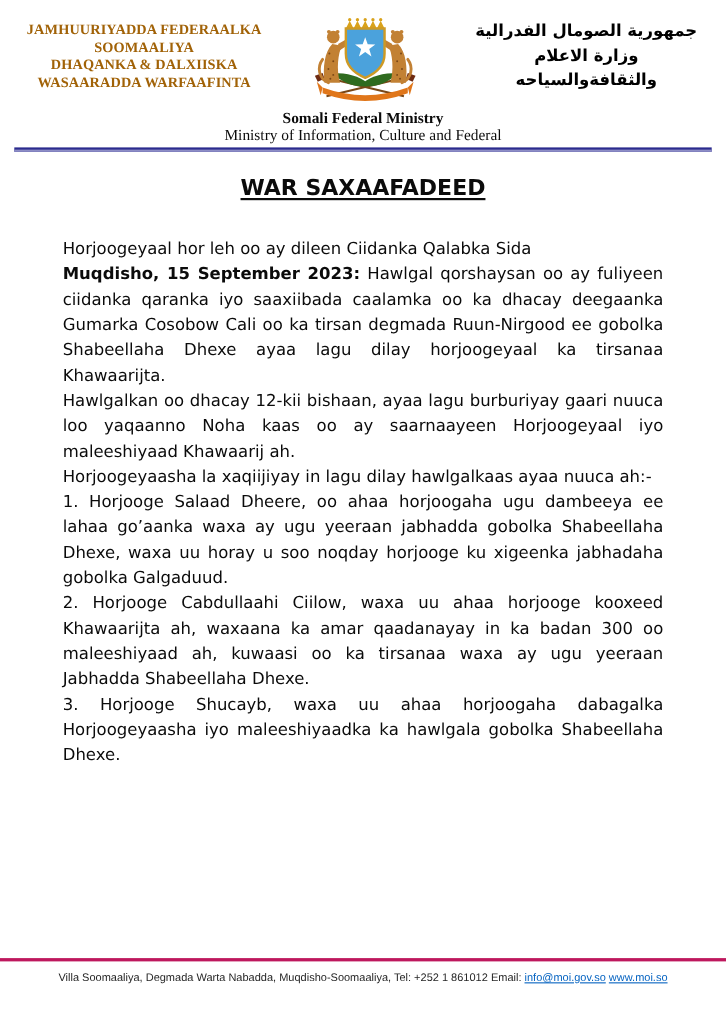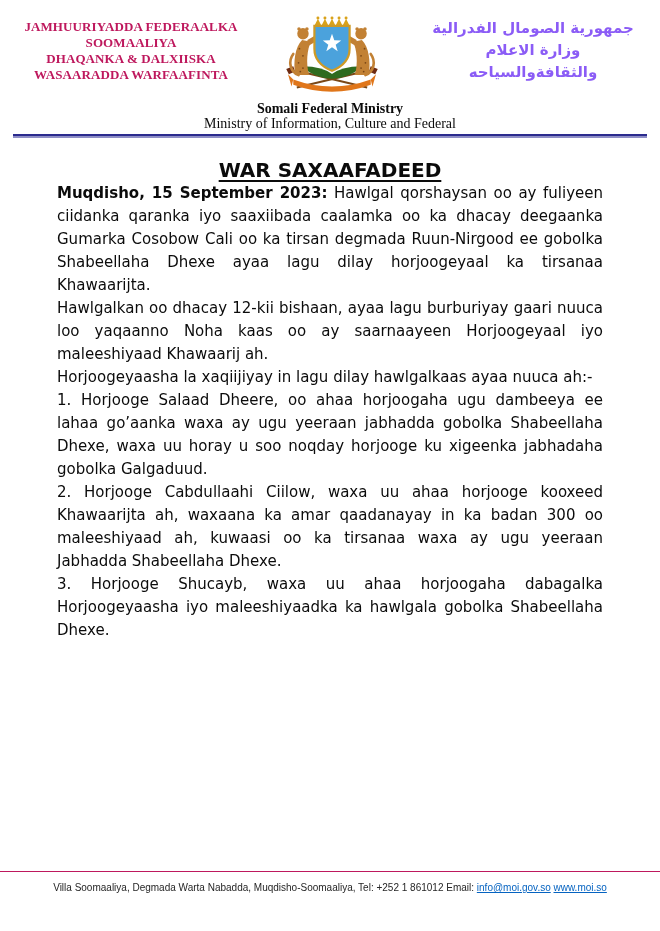--- a/index.html
+++ b/index.html
@@ -14,30 +14,30 @@
   
   .header-row {
     display: flex; align-items: flex-start;
     padding: 10px 16px 0 20px;
   }
   .header-left {
     width: 222px; padding-top: 9px;
     text-align: center;
     font-family: "Liberation Serif", serif;
     font-weight: bold; font-size: 13px; line-height: 16px;
-    color: #be185d; letter-spacing: 0.1px;
+    color: #a16207; letter-spacing: 0.1px;
   }
   .header-emblem { flex: 1; text-align: center; }
   .header-emblem svg { display: inline-block; }
   .header-right {
     width: 222px; padding-top: 7px;
     text-align: center; direction: rtl;
     font-family: "DejaVu Sans", sans-serif;
     font-weight: bold; font-size: 15px; line-height: 22px;
-    color: #8b5cf6;
+    color: #000000;
   }
   .header-caption { text-align: center; margin-top: -1px; font-family: "Liberation Serif", serif; }
   .caption-line1 { font-weight: bold; font-size: 14px; line-height: 15px; }
   .caption-line2 { font-size: 14px; line-height: 15px; }
 
   .divider {
     margin: 3px 13px 0 13px;
     height: 4px; background: #2b2b8e;
     border-bottom: 2px solid #8e8ec6;
   }
@@ -52,21 +52,21 @@
   .subtitle { margin-top: 33px; font-size: 15px; line-height: 23px; }
   .para {
     font-size: 15px; line-height: 23px;
     text-align: justify; text-justify: inter-word;
   }
   .lead { font-weight: bold; }
 
   
   .footer {
     position: absolute; left: 0; right: 0; top: 871px;
-    border-top: 1px solid #be185d;
+    border-top: 3px solid #be185d;
   }
   .footer-text {
     margin-top: 9px; text-align: center;
     font-family: "Liberation Sans", sans-serif;
     font-size: 10px; line-height: 14px; color: #262626;
   }
   .footer-text a { color: #0563c1; text-decoration: underline; cursor: pointer; }
 </style>
 </head>
 <body>
@@ -157,20 +157,21 @@
   <div class="header-caption">
     <div class="caption-line1">Somali Federal Ministry</div>
     <div class="caption-line2">Ministry of Information, Culture and Federal</div>
   </div>
 
   <div class="divider"></div>
 
   <div class="doc">
     <div class="doc-title">WAR SAXAAFADEED</div>
 
+    <p class="subtitle">Horjoogeyaal hor leh oo ay dileen Ciidanka Qalabka Sida</p>
 
     <p class="para"><span class="lead">Muqdisho, 15 September 2023:</span> <span>Hawlgal qorshaysan oo ay fuliyeen ciidanka qaranka iyo saaxiibada caalamka oo ka dhacay deegaanka Gumarka Cosobow Cali oo ka tirsan degmada Ruun-Nirgood ee gobolka Shabeellaha Dhexe ayaa lagu dilay horjoogeyaal ka tirsanaa Khawaarijta.</span></p>
 
     <p class="para"><span>Hawlgalkan oo dhacay 12-kii bishaan, ayaa lagu burburiyay gaari nuuca loo yaqaanno Noha kaas oo ay saarnaayeen Horjoogeyaal iyo maleeshiyaad Khawaarij ah.</span></p>
 
     <p class="para"><span>Horjoogeyaasha la xaqiijiyay in lagu dilay hawlgalkaas ayaa nuuca ah:-</span></p>
 
     <p class="para"><span>1.</span> <span>Horjooge Salaad Dheere, oo ahaa horjoogaha ugu dambeeya ee lahaa go’aanka waxa ay ugu yeeraan jabhadda gobolka Shabeellaha Dhexe, waxa uu horay u soo noqday horjooge ku xigeenka jabhadaha gobolka Galgaduud.</span></p>
 
     <p class="para"><span>2.</span> <span>Horjooge Cabdullaahi Ciilow, waxa uu ahaa horjooge kooxeed Khawaarijta ah, waxaana ka amar qaadanayay in ka badan 300 oo maleeshiyaad ah, kuwaasi oo ka tirsanaa waxa ay ugu yeeraan Jabhadda Shabeellaha Dhexe.</span></p>

